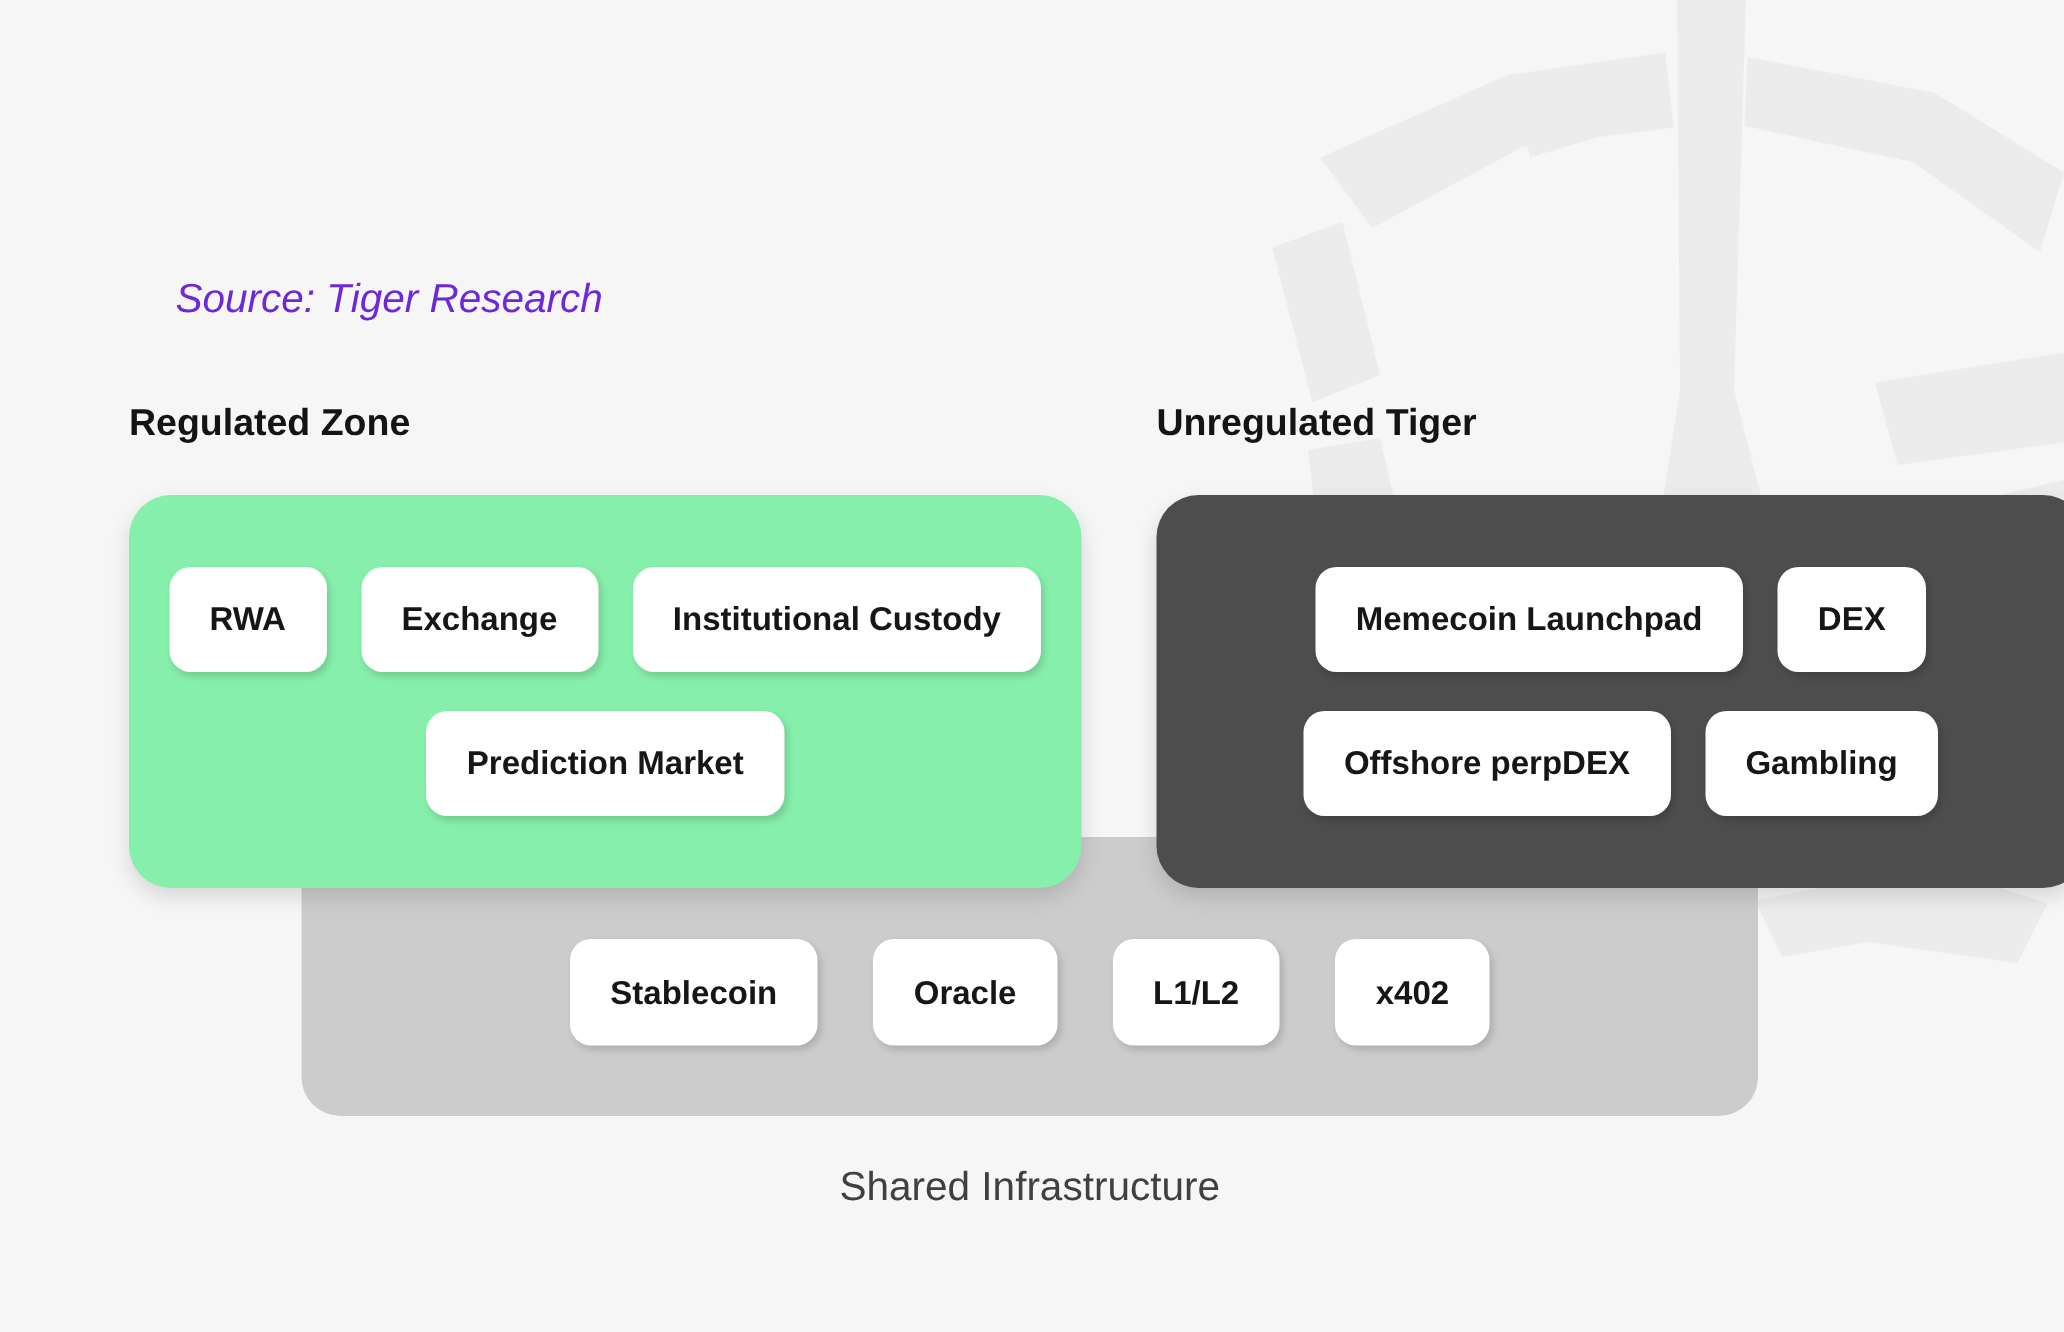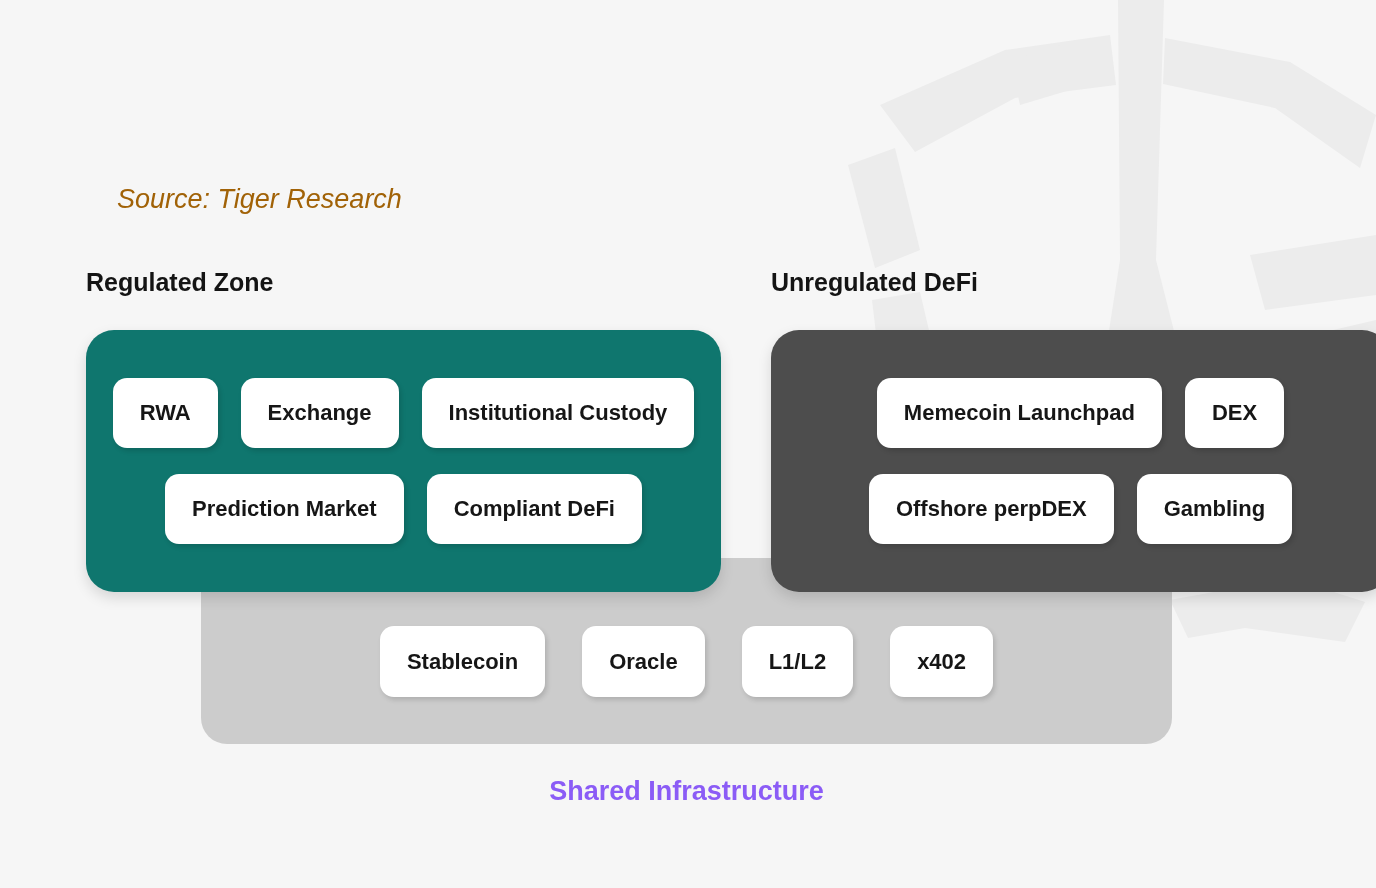--- a/index.html
+++ b/index.html
@@ -30,21 +30,21 @@
     letter-spacing: -1.5px;
     color: #141414;
     white-space: nowrap;
   }
   .source-caption {
     position: absolute;
     left: 117px;
     top: 184px;
     font-size: 27px;
     font-style: italic;
-    color: #a16207;
+    color: #6d28d9;
     white-space: nowrap;
   }
   .zone-label {
     position: absolute;
     top: 268px;
     font-size: 25px;
     font-weight: bold;
     text-align: left;
     color: #141414;
   }
@@ -73,21 +73,21 @@
     display: flex;
     flex-direction: column;
     justify-content: center;
     gap: 26px;
     z-index: 2;
     box-shadow: 0 6px 14px rgba(0,0,0,0.13);
   }
   .zone-box.regulated {
     left: 86px;
     width: 635px;
-    background: #0f766e;
+    background: #86efac;
   }
   .zone-box.unregulated {
     left: 771px;
     width: 619px;
     background: #4d4d4d;
   }
   .chip-row {
     display: flex;
     justify-content: center;
     gap: 23px;
@@ -107,22 +107,22 @@
     box-shadow: 2px 3px 5px rgba(0,0,0,0.14);
   }
   .shared-box .chip { height: 71px; }
   .shared-label {
     position: absolute;
     left: 201px;
     top: 776px;
     width: 971px;
     text-align: center;
     font-size: 27px;
-    font-weight: bold;
-    color: #8b5cf6;
+    font-weight: normal;
+    color: #404040;
   }
 </style>
 </head>
 <body>
 
 <div class="canvas">
 
   <svg class="watermark" viewBox="0 0 556 700" fill="#ececec" xmlns="http://www.w3.org/2000/svg">
     <polygon points="60,105 185,50 290,35 296,85 195,98 95,152"></polygon>
     <polygon points="345,38 470,62 556,115 540,168 455,108 343,84"></polygon>
@@ -131,38 +131,37 @@
     <polygon points="470,340 556,320 556,480 500,520 470,430"></polygon>
     <polygon points="28,165 75,148 100,250 55,268"></polygon>
     <polygon points="52,300 100,292 130,420 160,540 110,575 70,450"></polygon>
     <polygon points="350,600 470,578 545,602 525,642 425,628 368,638"></polygon>
     <polygon points="190,60 240,45 250,90 200,105"></polygon>
   </svg>
 
   <div class="source-caption">Source: Tiger Research</div>
 
   <div class="zone-label regulated">Regulated Zone</div>
-  <div class="zone-label unregulated">Unregulated DeFi</div>
+  <div class="zone-label unregulated">Unregulated Tiger</div>
 
   <div class="shared-box">
     <div class="chip">Stablecoin</div>
     <div class="chip">Oracle</div>
     <div class="chip">L1/L2</div>
     <div class="chip">x402</div>
   </div>
 
   <div class="zone-box regulated">
     <div class="chip-row">
       <div class="chip">RWA</div>
       <div class="chip">Exchange</div>
       <div class="chip">Institutional Custody</div>
     </div>
     <div class="chip-row">
       <div class="chip">Prediction Market</div>
-      <div class="chip">Compliant DeFi</div>
     </div>
   </div>
 
   <div class="zone-box unregulated">
     <div class="chip-row">
       <div class="chip">Memecoin Launchpad</div>
       <div class="chip">DEX</div>
     </div>
     <div class="chip-row">
       <div class="chip">Offshore perpDEX</div>

